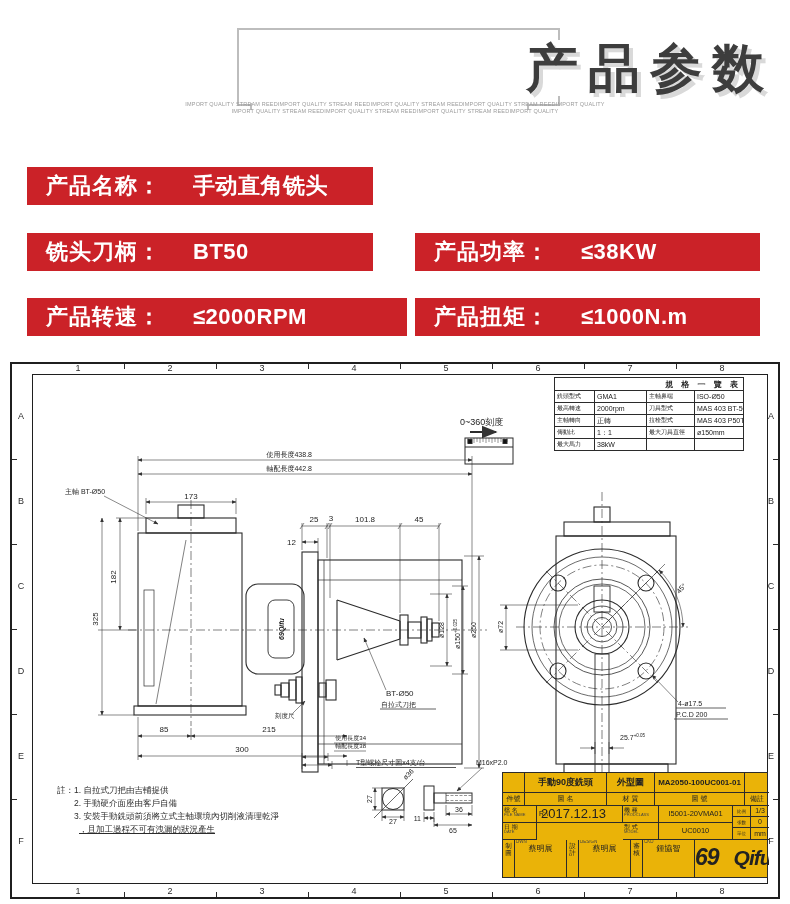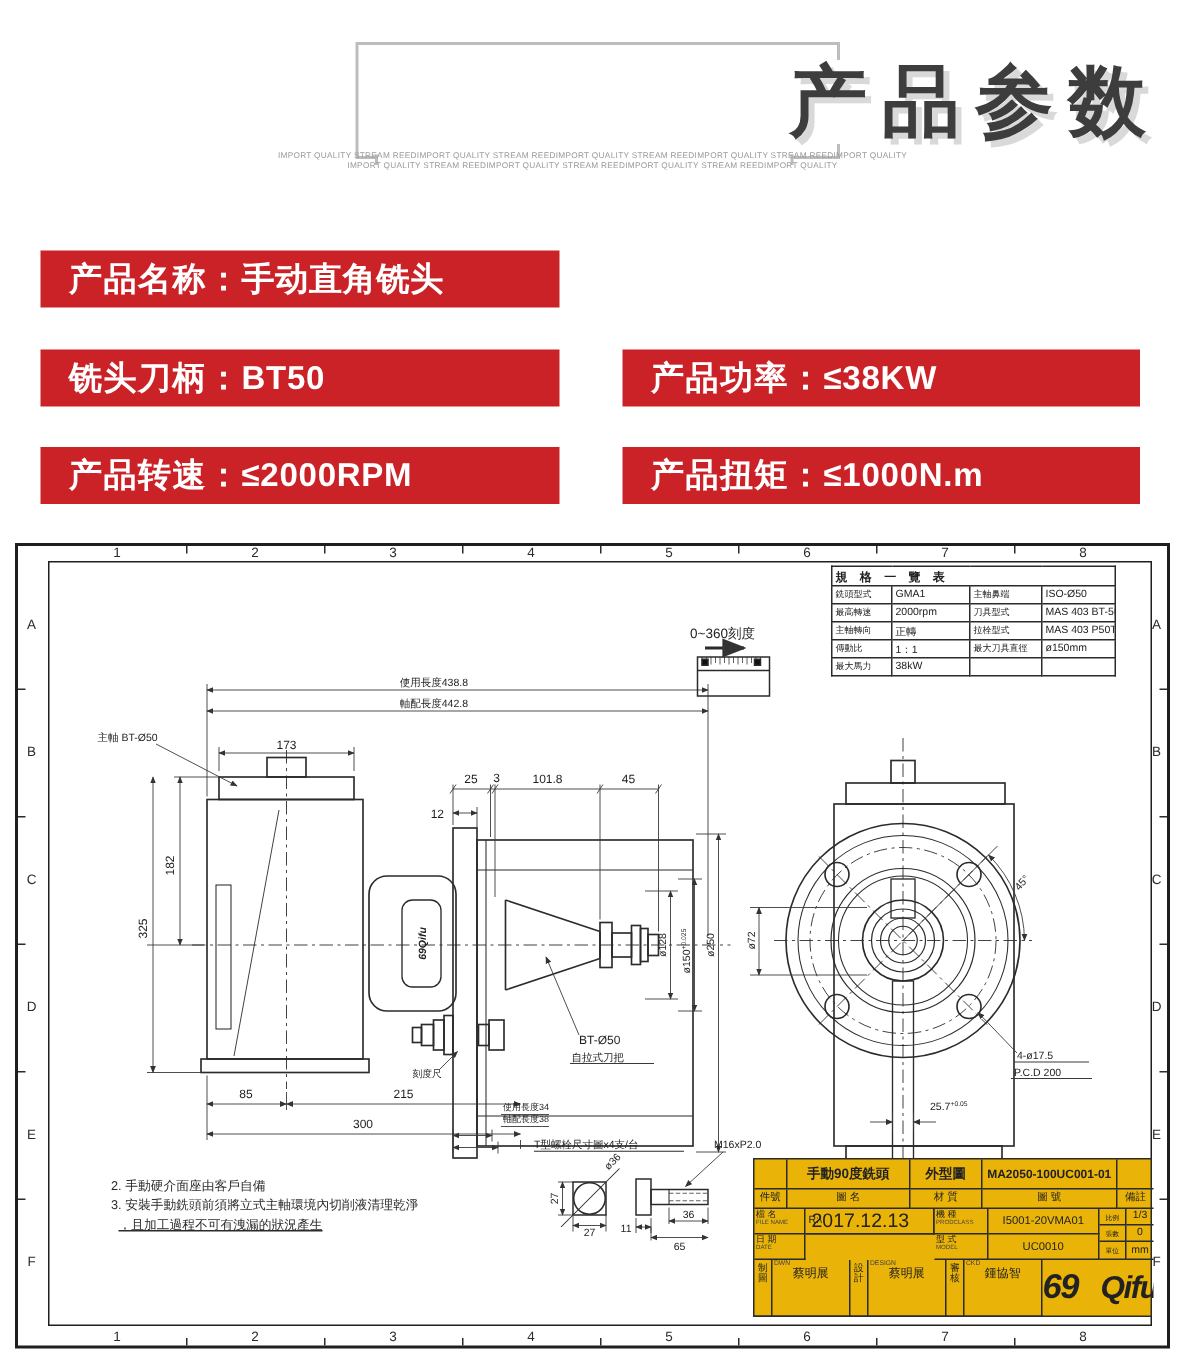--- a/index.html
+++ b/index.html
@@ -12,34 +12,34 @@
   .title-frame .tick{position:absolute;bottom:-6px;width:2px;height:7px;background:#bdbdbd;}
   .title-frame .tick.l{left:11px}.title-frame .tick.r{right:29px}
   .page-title-wrap{position:absolute;left:0;top:40px;width:790px;text-align:right;}
   .page-title{display:inline-block;background:#fff;padding:0 16px;font-size:52px;font-weight:bold;
               color:#3d3d3d;letter-spacing:10px;text-shadow:4px 4px 0 #d9d9d9;line-height:56px;}
   .fineprint{position:absolute;left:0;width:790px;text-align:center;color:#9a9a9a;
              font-size:5.5px;line-height:7px;letter-spacing:.2px;}
   
   .pbox{position:absolute;height:38px;background:#CB2228;color:#fff;font-weight:bold;
         font-size:22px;line-height:38px;padding-left:19px;white-space:nowrap;letter-spacing:1px;box-sizing:border-box;}
-  .pbox .val{letter-spacing:.5px;}
+  .pbox .val{letter-spacing:.5px;margin-left:32px;}
   
   .drawing{position:absolute;left:10px;top:362px;width:770px;height:537px;
            border:2px solid #1f1f1f;box-sizing:border-box;background:#fff;font-size:9px;}
   .inner-frame{position:absolute;left:20px;top:10px;width:736px;height:510px;
                border:1px solid #1f1f1f;box-sizing:border-box;}
   .zlabel{position:absolute;width:14px;text-align:center;font-size:9px;color:#2b2b2b;line-height:12px;}
   .ztick{position:absolute;background:#2b2b2b;}
   .dsvg{position:absolute;left:20px;top:10px;}
   
   .spec{position:absolute;left:542px;top:13px;width:189px;border-collapse:collapse;table-layout:fixed;background:#fff;}
   .spec td,.spec th{border:1px solid #2b2b2b;padding:0 2px;height:11px;font-weight:normal;
         font-size:6px;overflow:hidden;white-space:nowrap;}
-  .spec th{height:12px;font-size:8px;font-weight:bold;letter-spacing:3px;text-align:left;}
+  .spec th{height:12px;font-size:8px;font-weight:bold;letter-spacing:3px;text-align:right;}
   .spec td.v{font-size:7px;}
   
   .notes{position:absolute;left:45px;top:420px;font-size:8.5px;line-height:13px;color:#2b2b2b;white-space:nowrap;}
   .notes .ind{padding-left:17px;}
   .notes .ind2{padding-left:22px;text-decoration:underline;}
   
   .tblock{position:absolute;left:490px;top:408px;width:266px;height:106px;
           border:1px solid #2b2b2b;box-sizing:border-box;background:#eab308;}
   .tb-cell{position:absolute;border-right:1px solid #2b2b2b;border-bottom:1px solid #2b2b2b;
            box-sizing:border-box;overflow:hidden;font-size:7px;line-height:1;}
@@ -68,21 +68,21 @@
   </div>
   <div class="page-title-wrap">
     <span class="page-title">产品参数</span>
   </div>
   <div class="fineprint" style="top:101px">IMPORT QUALITY STREAM REEDIMPORT QUALITY STREAM REEDIMPORT QUALITY STREAM REEDIMPORT QUALITY STREAM REEDIMPORT QUALITY</div>
   <div class="fineprint" style="top:108px">IMPORT QUALITY STREAM REEDIMPORT QUALITY STREAM REEDIMPORT QUALITY STREAM REEDIMPORT QUALITY</div>
 
   <div class="pbox" style="left:27px;top:167px;width:346px"><span>产品名称：</span><span class="val">手动直角铣头</span></div>
   <div class="pbox" style="left:27px;top:233px;width:346px"><span>铣头刀柄：</span><span class="val">BT50</span></div>
   <div class="pbox" style="left:415px;top:233px;width:345px"><span>产品功率：</span><span class="val">≤38KW</span></div>
-  <div class="pbox" style="left:27px;top:298px;width:346px"><span>产品转速：</span><span class="val">≤2000RPM</span></div>
+  <div class="pbox" style="left:27px;top:298px;width:380px"><span>产品转速：</span><span class="val">≤2000RPM</span></div>
   <div class="pbox" style="left:415px;top:298px;width:345px"><span>产品扭矩：</span><span class="val">≤1000N.m</span></div>
 
   <div class="drawing">
     <div class="inner-frame"></div>
 
     <div>
       <div class="zlabel" style="left:59px;top:-2px">1</div>
       <div class="zlabel" style="left:151px;top:-2px">2</div>
       <div class="zlabel" style="left:243px;top:-2px">3</div>
       <div class="zlabel" style="left:335px;top:-2px">4</div>
@@ -411,20 +411,21 @@
       <tr>
         <td>最大馬力</td>
             <td class="v">38kW</td>
         <td></td>
             <td class="v"></td>
           </tr>
     </tbody>
       </table>
 
     <div class="notes">
+      <div>註：1. 自拉式刀把由吉輔提供</div>
       <div class="ind">2. 手動硬介面座由客戶自備</div>
       <div class="ind">3. 安裝手動銑頭前須將立式主軸環境內切削液清理乾淨</div>
       <div class="ind2">，且加工過程不可有洩漏的狀況產生</div>
     </div>
 
     <div class="tblock">
       <div class="tb-cell" style="left:0;top:0;width:22px;height:20px"></div>
       <div class="tb-cell tb-big" style="left:22px;top:0;width:82px;height:20px;line-height:19px">手動90度銑頭</div>
       <div class="tb-cell tb-big" style="left:104px;top:0;width:48px;height:20px;line-height:19px">外型圖</div>
       <div class="tb-cell tb-big" style="left:152px;top:0;width:90px;height:20px;line-height:19px;font-size:8px">MA2050-100UC001-01</div>

